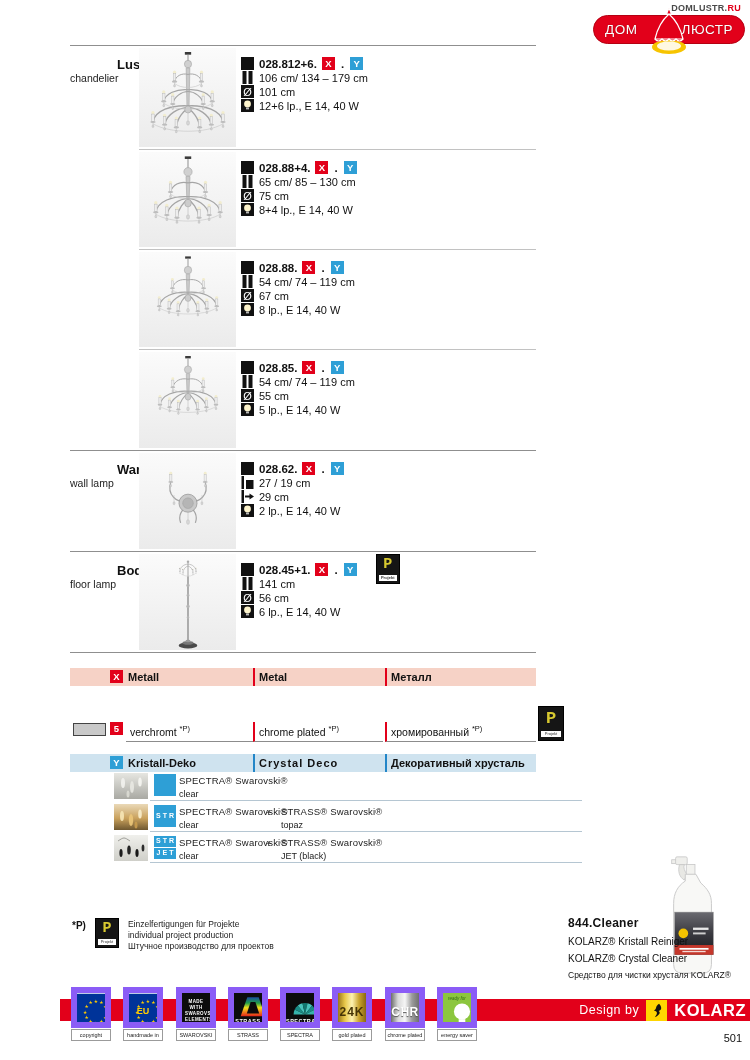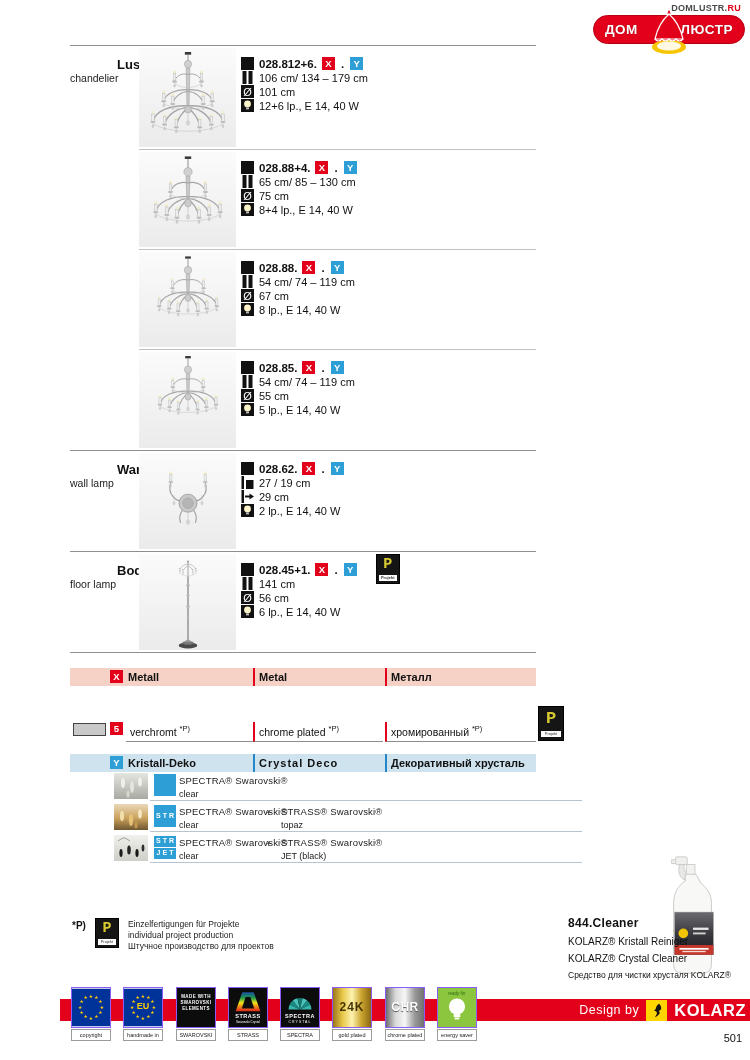--- a/index.html
+++ b/index.html
@@ -5,21 +5,21 @@
   html,body{margin:0;padding:0;background:#fff;}
   .page{position:relative;width:750px;height:1060px;background:#fff;overflow:hidden;
         font-family:"Liberation Sans",sans-serif;color:#111;}
 
   
   .site-logo{position:absolute;top:3px;left:593px;width:152px;}
   .site-url{text-align:right;font-size:9px;font-weight:bold;padding-right:4px;margin-bottom:2px;letter-spacing:.3px;}
   .site-url .g{color:#4a4a4a}.site-url .r{color:#e2001a}
   .banner{position:relative;height:27px;background:#e2001a;border-radius:15px;border:1px solid #b50012;
           display:flex;align-items:center;justify-content:space-between;padding:0 11px;}
-  .banner span{color:#fff;font-weight:bold;font-size:13.5px;letter-spacing:.5px;text-shadow:0 0 1px #7d000c;}
+  .banner span{color:#fff;font-weight:normal;font-size:13.5px;letter-spacing:.5px;text-shadow:0 0 1px #7d000c;}
   .logo-mark{position:absolute;left:50%;top:-10px;transform:translateX(-50%);}
 
   
   .products{position:absolute;left:70px;top:45px;width:466px;border-top:1px solid #8f8f8f;}
   .p-row{position:relative;}
   .p-row.h0{height:104px}.p-row.h1{height:100px}.p-row.h2{height:100px}
   .p-row.h3{height:101px}.p-row.h4{height:101px}.p-row.h5{height:101px}
   .p-row::after{content:'';position:absolute;left:69px;right:0;bottom:0;border-bottom:1px solid #c2c2c2;}
   .p-row.full::after{left:0;border-color:#8f8f8f;}
   .cat{position:absolute;left:0;top:12px;width:66px;line-height:13px;}
@@ -89,21 +89,21 @@
 
   
   .cleaner{position:absolute;left:568px;top:916px;width:178px;}
   .cl-title{font-size:12px;font-weight:bold;letter-spacing:.3px;}
   .cl-l1,.cl-l2{font-size:10px;margin-top:6px;}
   .cl-l3{font-size:8.5px;margin-top:6px;}
   .bottle{position:absolute;left:668px;top:852px;}
 
   
   .red-band{position:absolute;left:60px;right:0;top:999px;height:22px;background:#e2001a;}
-  .f-icon{position:absolute;top:987px;width:40px;height:41px;border:1px solid #8b5cf6;box-sizing:border-box;overflow:hidden;}
+  .f-icon{position:absolute;top:987px;width:40px;height:41px;border:6px solid #8b5cf6;box-sizing:border-box;overflow:hidden;}
   .f-icon svg{display:block}
   .blackbg{background:#0c0c0c}
   .goldbg{background:linear-gradient(90deg,#9a7519,#e8c84a,#fdf2b0,#caa42f,#8a6812)}
   .chromebg{background:linear-gradient(90deg,#6e6e6e,#d9d9d9,#f6f6f6,#9b9b9b,#707070)}
   .greenbg{background:#8cc63e}
   .ov{position:absolute;left:0;right:0;text-align:center;color:#fff;}
   .ov-eu{top:13px;font-size:9px;font-weight:bold;color:#ffcc00;}
   .ov-swa{top:6px;font-size:4.5px;font-weight:bold;line-height:6px;padding:0 3px;white-space:normal;letter-spacing:.4px;}
   .ov-strass{top:25px;font-size:5.5px;font-weight:bold;letter-spacing:.5px;}
   .ov-strass-sub{top:32px;font-size:3px;}

